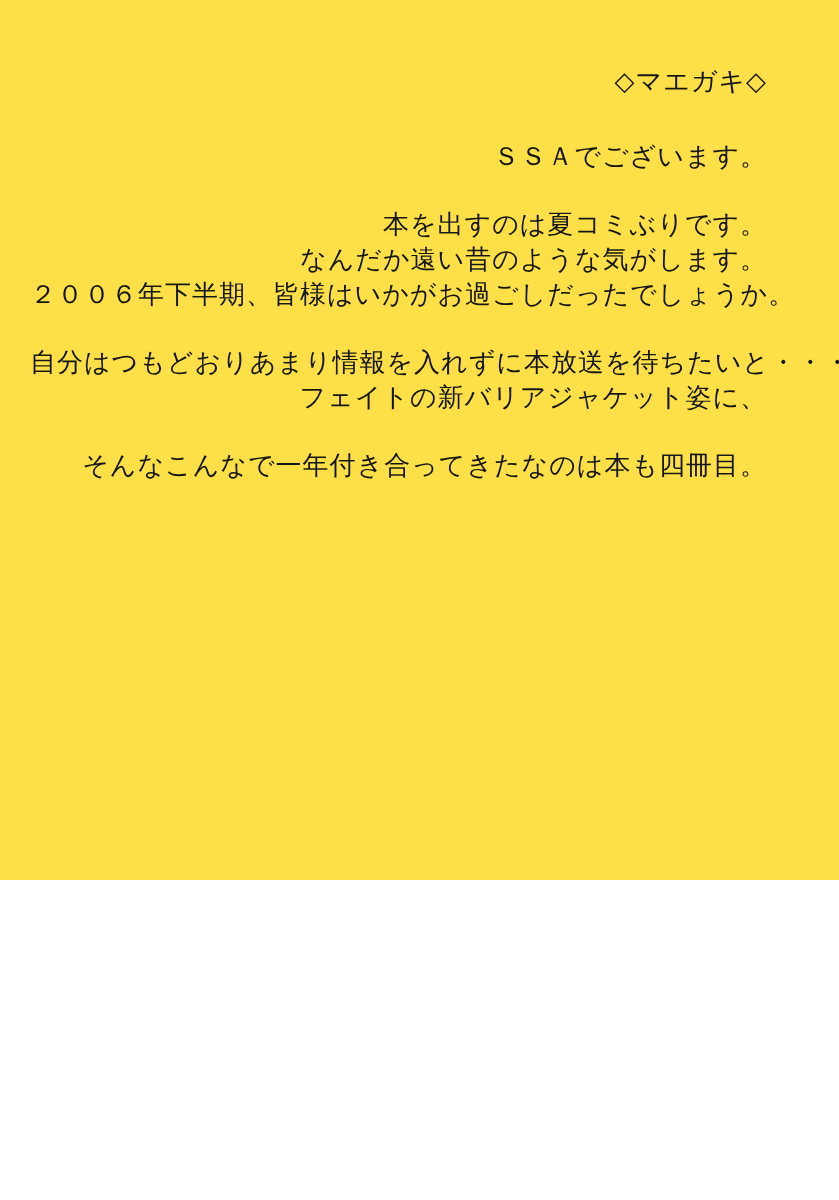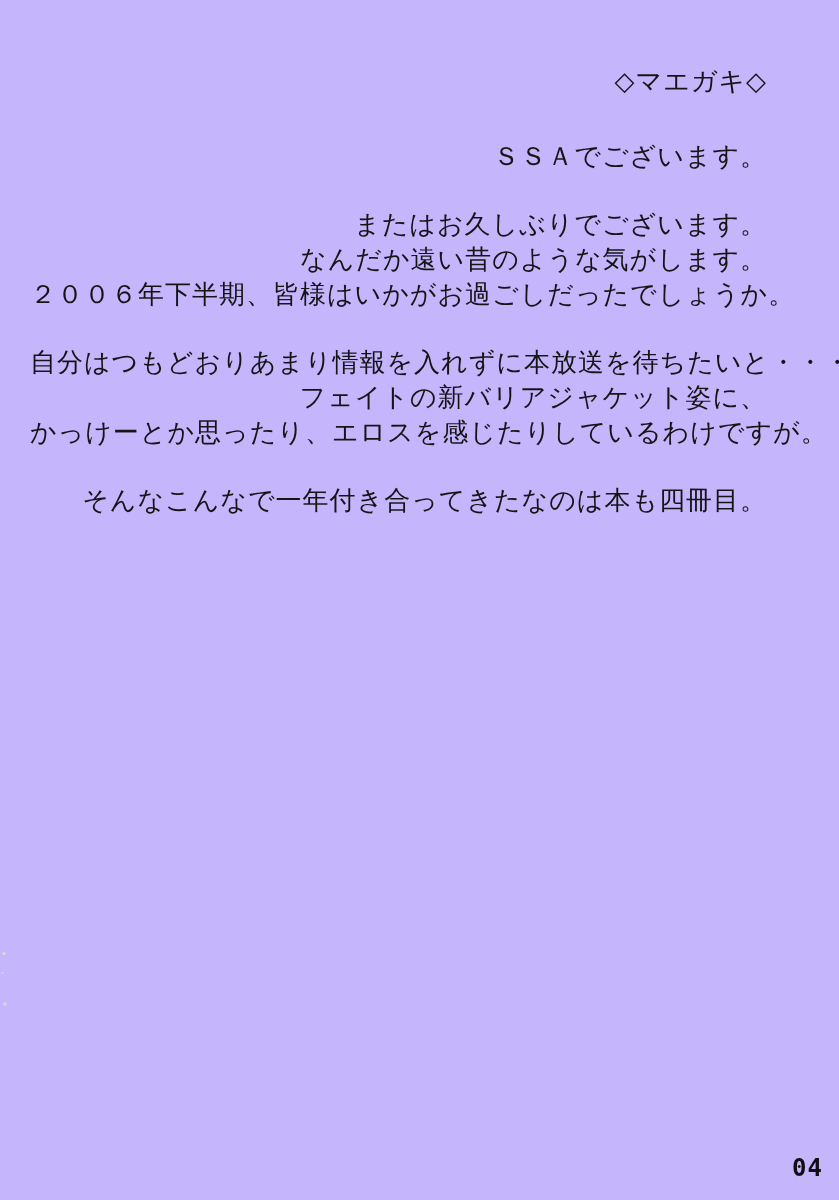--- a/index.html
+++ b/index.html
@@ -3,22 +3,22 @@
 <meta charset="utf-8">
 <style>
   html, body {
     margin: 0;
     padding: 0;
     background: #ffffff;
   }
   .page {
     position: relative;
     width: 839px;
-    height: 1200px;
-    background: #c4b5fd;
+    height: 880px;
+    background: #fde047;
     overflow: hidden;
     font-family: "DejaVu Sans", "Liberation Sans", sans-serif;
     color: #151515;
   }
   .text-block {
     position: absolute;
     top: 64px;
     left: 30px;
     right: 72px;
     text-align: right;
@@ -69,29 +69,28 @@
 
   <div class="text-block">
 
     <h1 class="foreword-title">◇マエガキ◇</h1>
 
     <div class="paragraph">
       <div class="line">ＳＳＡでございます。</div>
     </div>
 
     <div class="paragraph">
-      <div class="line">またはお久しぶりでございます。</div>
+      <div class="line">本を出すのは夏コミぶりです。</div>
       <div class="line">なんだか遠い昔のような気がします。</div>
       <div class="line">２００６年下半期、皆様はいかがお過ごしだったでしょうか。</div>
     </div>
 
     <div class="paragraph">
       <div class="line">自分はつもどおりあまり情報を入れずに本放送を待ちたいと・・・</div>
       <div class="line">フェイトの新バリアジャケット姿に、</div>
-      <div class="line">かっけーとか思ったり、エロスを感じたりしているわけですが。</div>
     </div>
 
     <div class="paragraph">
       <div class="line">そんなこんなで一年付き合ってきたなのは本も四冊目。</div>
     </div>
 
 
   </div>
 
   <div class="page-number">04</div>

